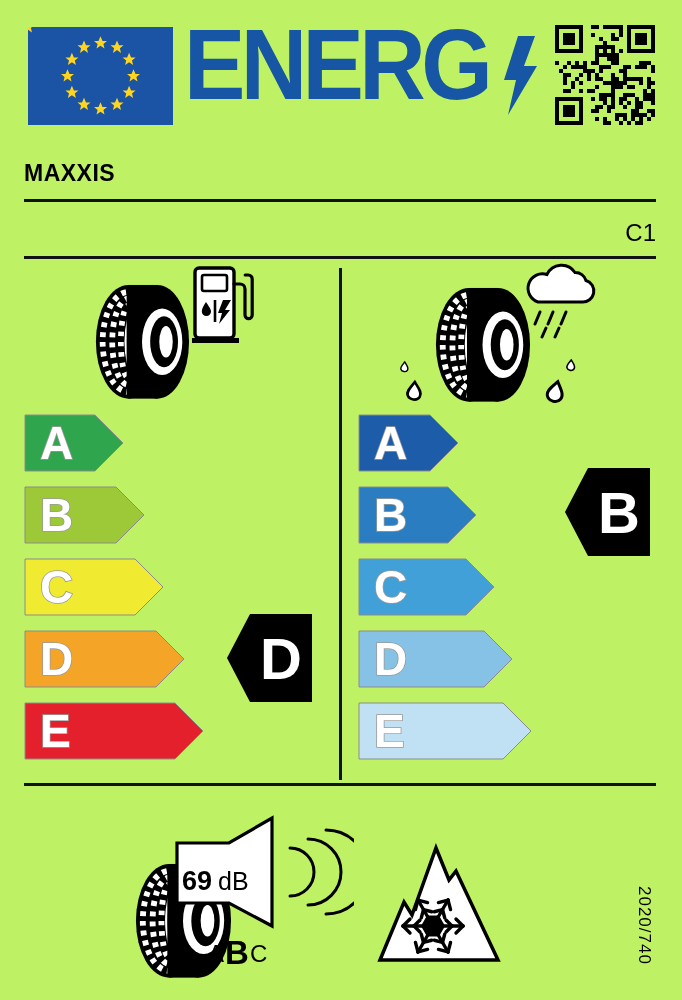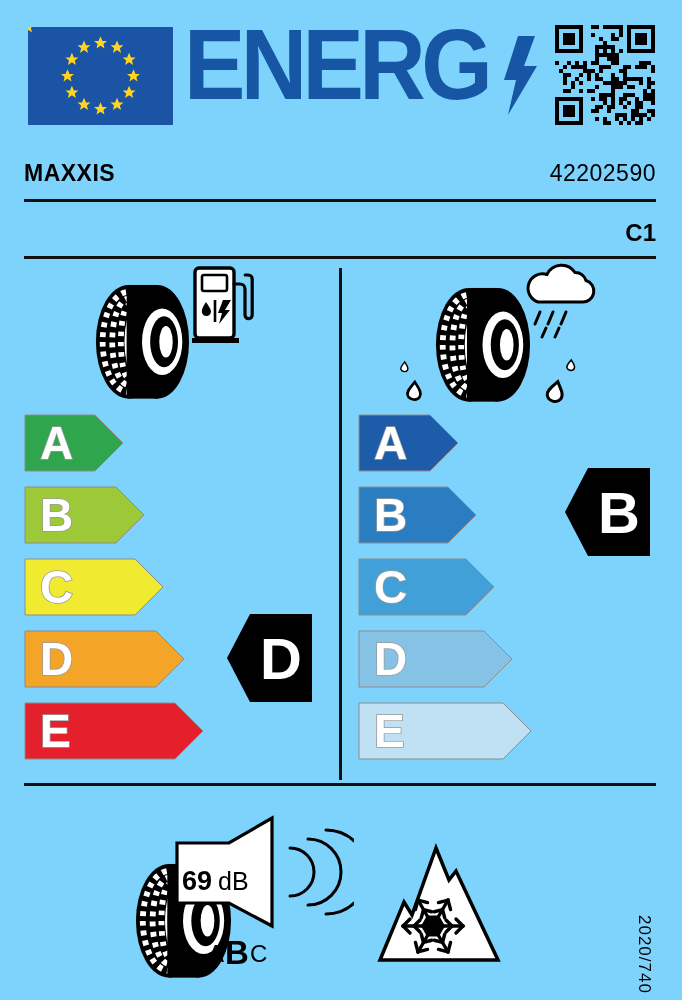--- a/index.html
+++ b/index.html
@@ -1,17 +1,17 @@
 <!DOCTYPE html>
 <html><head>
 <meta charset="utf-8">
 <style>
   html,body{margin:0;padding:0;background:#fff;}
-  .label{position:relative;width:682px;height:1000px;background:#7dd3fc;overflow:hidden;
-         font-family:"Liberation Sans",sans-serif;color:#000;text-align:right;}
+  .label{position:relative;width:682px;height:1000px;background:#bef264;overflow:hidden;
+         font-family:"Liberation Sans",sans-serif;color:#000;}
   .abs{position:absolute;}
   .rule{position:absolute;background:#111;}
   .brand-row{font-size:23px;letter-spacing:.5px;}
   .title{font-weight:bold;font-size:100px;line-height:96px;letter-spacing:-5px;
          transform:scaleX(.92);transform-origin:left top;white-space:nowrap;}
   .size-text{font-size:38px;letter-spacing:.5px;}
   .c1-text{font-size:24px;}
   .grade{font-size:46px;font-weight:bold;fill:#fff;stroke:#9a9a9a;stroke-width:1.6px;paint-order:stroke;
          font-family:"Liberation Sans",sans-serif;}
   .badge-letter{font-size:58px;font-weight:bold;fill:#fff;font-family:"Liberation Sans",sans-serif;}
@@ -88,24 +88,23 @@
       </g>
     <g transform="translate(0,72)">
         <path d="M0,0h28v28h-28z M4,4h20v20h-20z M8,8h12v12h-12z" fill-rule="evenodd"></path>
       </g>
     <g id="qr-rand">
         <path d="M36,0h4v4h-4zM40,0h4v4h-4zM48,0h4v4h-4zM52,0h4v4h-4zM56,0h4v4h-4zM60,0h4v4h-4zM64,0h4v4h-4zM64,4h4v4h-4zM36,8h4v4h-4zM56,8h4v4h-4zM64,8h4v4h-4zM44,12h4v4h-4zM56,12h4v4h-4zM60,12h4v4h-4zM48,16h4v4h-4zM40,20h4v4h-4zM44,20h4v4h-4zM48,20h4v4h-4zM52,20h4v4h-4zM56,20h4v4h-4zM40,24h4v4h-4zM48,24h4v4h-4zM56,24h4v4h-4zM64,24h4v4h-4zM40,28h4v4h-4zM44,28h4v4h-4zM48,28h4v4h-4zM52,28h4v4h-4zM56,28h4v4h-4zM60,28h4v4h-4zM40,32h4v4h-4zM52,32h4v4h-4zM56,32h4v4h-4zM60,32h4v4h-4zM0,36h4v4h-4zM12,36h4v4h-4zM20,36h4v4h-4zM28,36h4v4h-4zM36,36h4v4h-4zM40,36h4v4h-4zM56,36h4v4h-4zM60,36h4v4h-4zM84,36h4v4h-4zM88,36h4v4h-4zM92,36h4v4h-4zM8,40h4v4h-4zM16,40h4v4h-4zM20,40h4v4h-4zM24,40h4v4h-4zM28,40h4v4h-4zM44,40h4v4h-4zM48,40h4v4h-4zM52,40h4v4h-4zM68,40h4v4h-4zM72,40h4v4h-4zM80,40h4v4h-4zM84,40h4v4h-4zM88,40h4v4h-4zM96,40h4v4h-4zM4,44h4v4h-4zM28,44h4v4h-4zM32,44h4v4h-4zM36,44h4v4h-4zM44,44h4v4h-4zM64,44h4v4h-4zM68,44h4v4h-4zM96,44h4v4h-4zM8,48h4v4h-4zM12,48h4v4h-4zM24,48h4v4h-4zM32,48h4v4h-4zM40,48h4v4h-4zM56,48h4v4h-4zM68,48h4v4h-4zM8,52h4v4h-4zM20,52h4v4h-4zM32,52h4v4h-4zM40,52h4v4h-4zM44,52h4v4h-4zM56,52h4v4h-4zM60,52h4v4h-4zM68,52h4v4h-4zM72,52h4v4h-4zM76,52h4v4h-4zM80,52h4v4h-4zM84,52h4v4h-4zM92,52h4v4h-4zM8,56h4v4h-4zM16,56h4v4h-4zM24,56h4v4h-4zM48,56h4v4h-4zM52,56h4v4h-4zM56,56h4v4h-4zM60,56h4v4h-4zM64,56h4v4h-4zM68,56h4v4h-4zM84,56h4v4h-4zM92,56h4v4h-4zM96,56h4v4h-4zM16,60h4v4h-4zM40,60h4v4h-4zM56,60h4v4h-4zM60,60h4v4h-4zM64,60h4v4h-4zM72,60h4v4h-4zM76,60h4v4h-4zM92,60h4v4h-4zM8,64h4v4h-4zM12,64h4v4h-4zM24,64h4v4h-4zM32,64h4v4h-4zM36,64h4v4h-4zM56,64h4v4h-4zM88,64h4v4h-4zM96,64h4v4h-4zM44,68h4v4h-4zM48,68h4v4h-4zM52,68h4v4h-4zM56,68h4v4h-4zM68,68h4v4h-4zM72,68h4v4h-4zM76,68h4v4h-4zM88,68h4v4h-4zM92,68h4v4h-4zM96,68h4v4h-4zM36,72h4v4h-4zM44,72h4v4h-4zM48,72h4v4h-4zM56,72h4v4h-4zM64,72h4v4h-4zM68,72h4v4h-4zM80,72h4v4h-4zM88,72h4v4h-4zM92,72h4v4h-4zM96,72h4v4h-4zM48,76h4v4h-4zM56,76h4v4h-4zM64,76h4v4h-4zM72,76h4v4h-4zM80,76h4v4h-4zM84,76h4v4h-4zM96,76h4v4h-4zM40,80h4v4h-4zM44,80h4v4h-4zM52,80h4v4h-4zM56,80h4v4h-4zM68,80h4v4h-4zM80,80h4v4h-4zM84,80h4v4h-4zM36,84h4v4h-4zM40,84h4v4h-4zM52,84h4v4h-4zM76,84h4v4h-4zM80,84h4v4h-4zM92,84h4v4h-4zM96,84h4v4h-4zM60,88h4v4h-4zM64,88h4v4h-4zM68,88h4v4h-4zM76,88h4v4h-4zM80,88h4v4h-4zM84,88h4v4h-4zM88,88h4v4h-4zM96,88h4v4h-4zM40,92h4v4h-4zM48,92h4v4h-4zM60,92h4v4h-4zM68,92h4v4h-4zM76,92h4v4h-4zM84,92h4v4h-4zM92,92h4v4h-4zM48,96h4v4h-4zM52,96h4v4h-4zM64,96h4v4h-4zM72,96h4v4h-4zM80,96h4v4h-4zM84,96h4v4h-4z"></path>
       </g>
   </svg>
 
   <div class="abs brand-row" style="left:24px;top:160px;font-weight:bold;">MAXXIS</div>
-  <div class="abs brand-row" style="right:26px;top:160px;">42202590</div>
   <div class="rule" style="left:24px;top:199px;width:632px;height:2.5px;"></div>
 
-  <div class="abs c1-text" style="right:26px;top:219px;font-weight:bold;">C1</div>
+  <div class="abs c1-text" style="right:26px;top:219px;">C1</div>
   <div class="rule" style="left:24px;top:256px;width:632px;height:3px;"></div>
 
   <div class="rule" style="left:339px;top:268px;width:2.5px;height:512px;"></div>
 
   <svg class="abs" style="left:88px;top:260px;" width="175" height="148" viewBox="0 0 175 148">
     <use href="#tire" transform="translate(6,23) scale(0.96,0.98)"></use>
     <g transform="translate(104,6)">
       <rect x="0" y="72" width="47" height="5" fill="#000"></rect>
       <rect x="3" y="2" width="39" height="70" rx="4" fill="#fff" stroke="#000" stroke-width="3.4"></rect>
       <rect x="10" y="9" width="25" height="16" rx="2" fill="#fff" stroke="#000" stroke-width="2.6"></rect>

